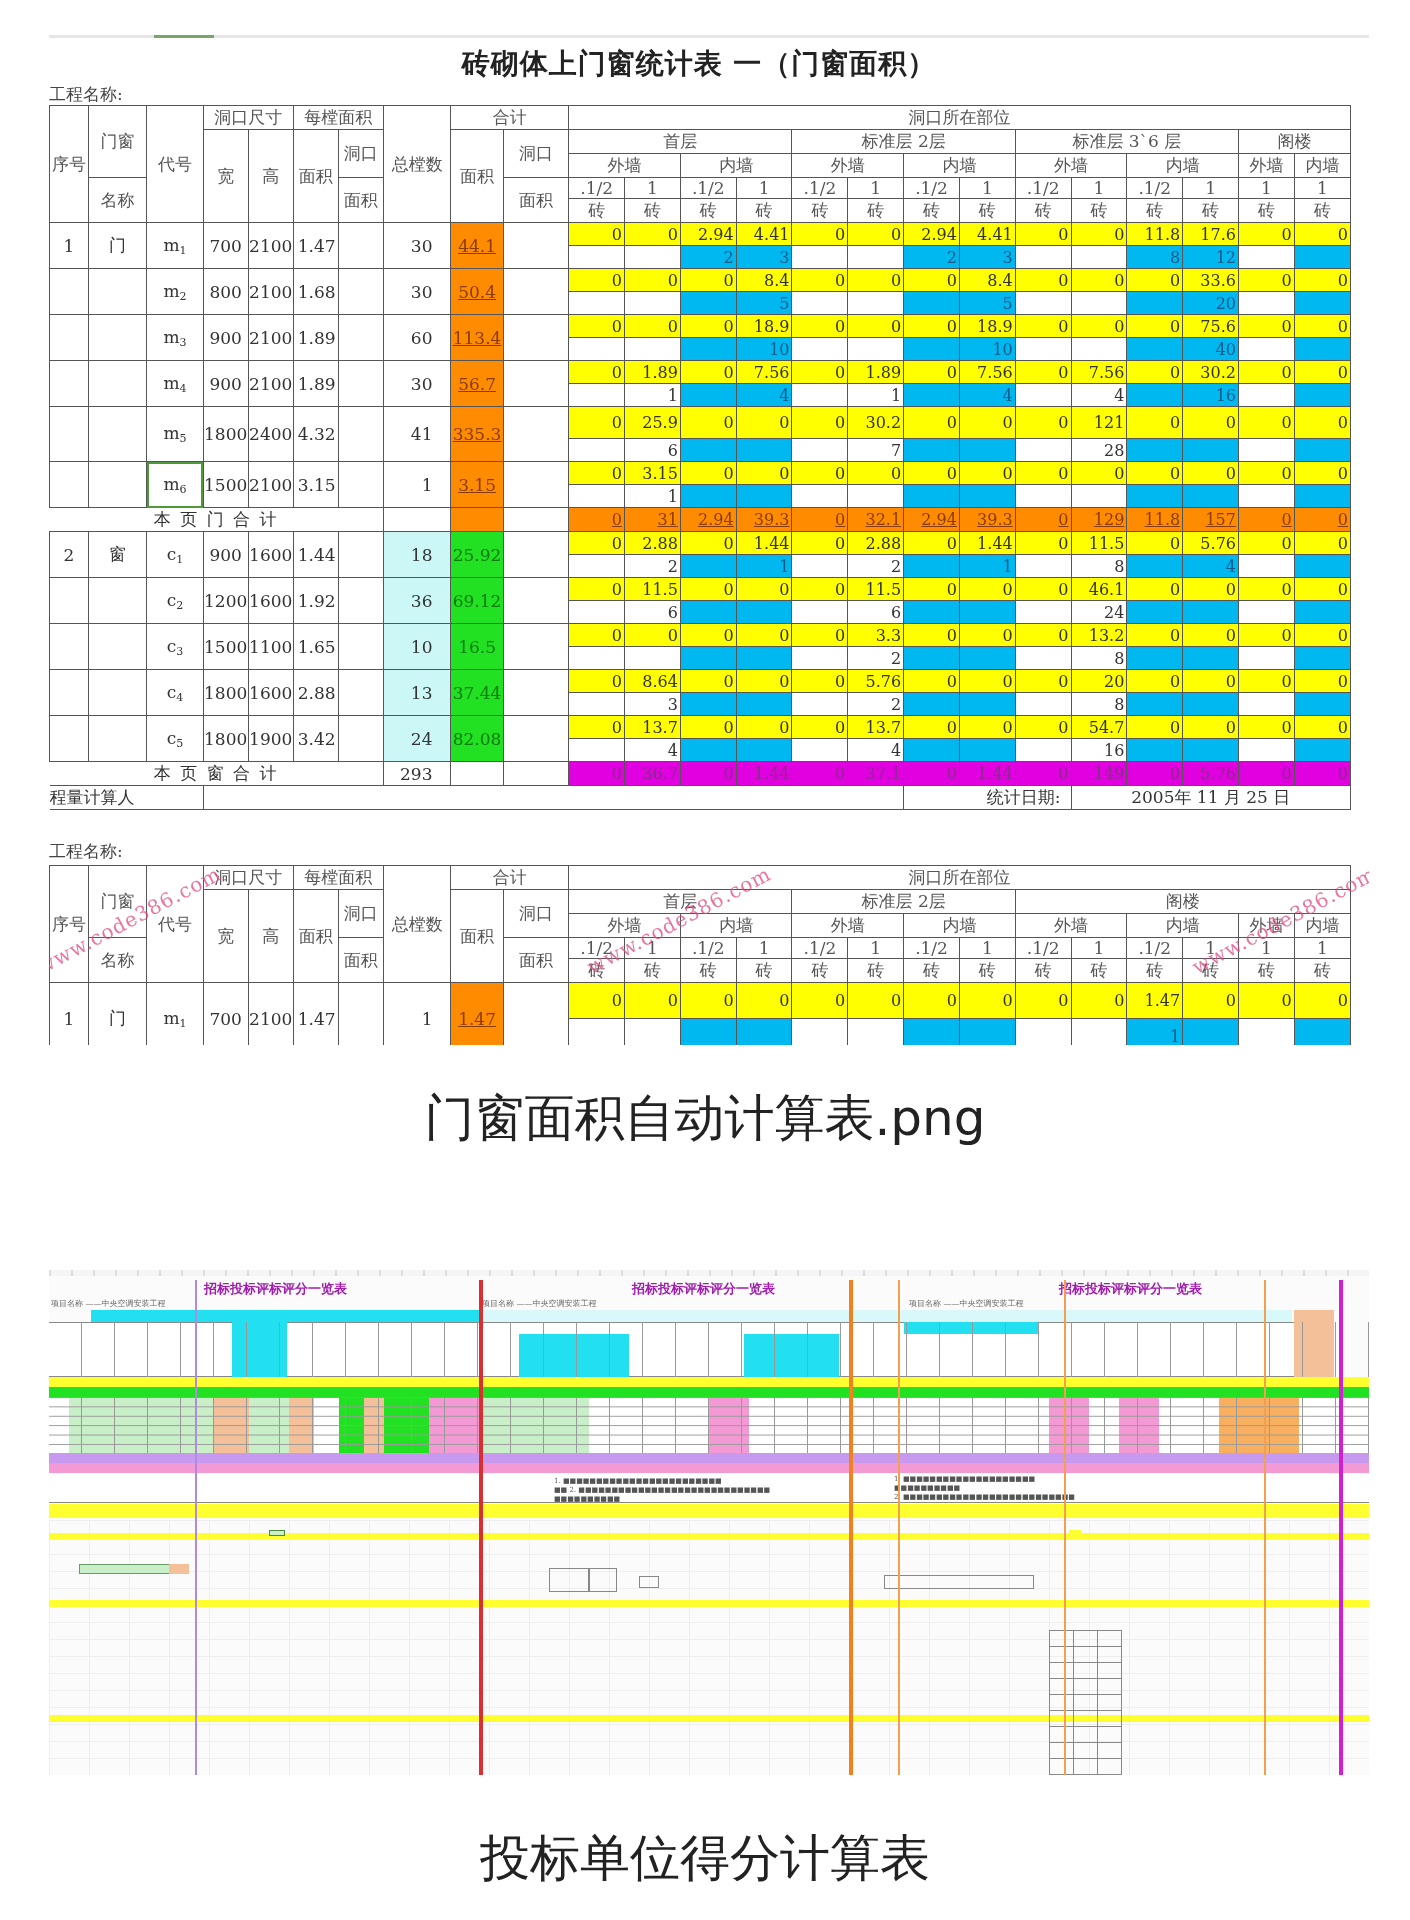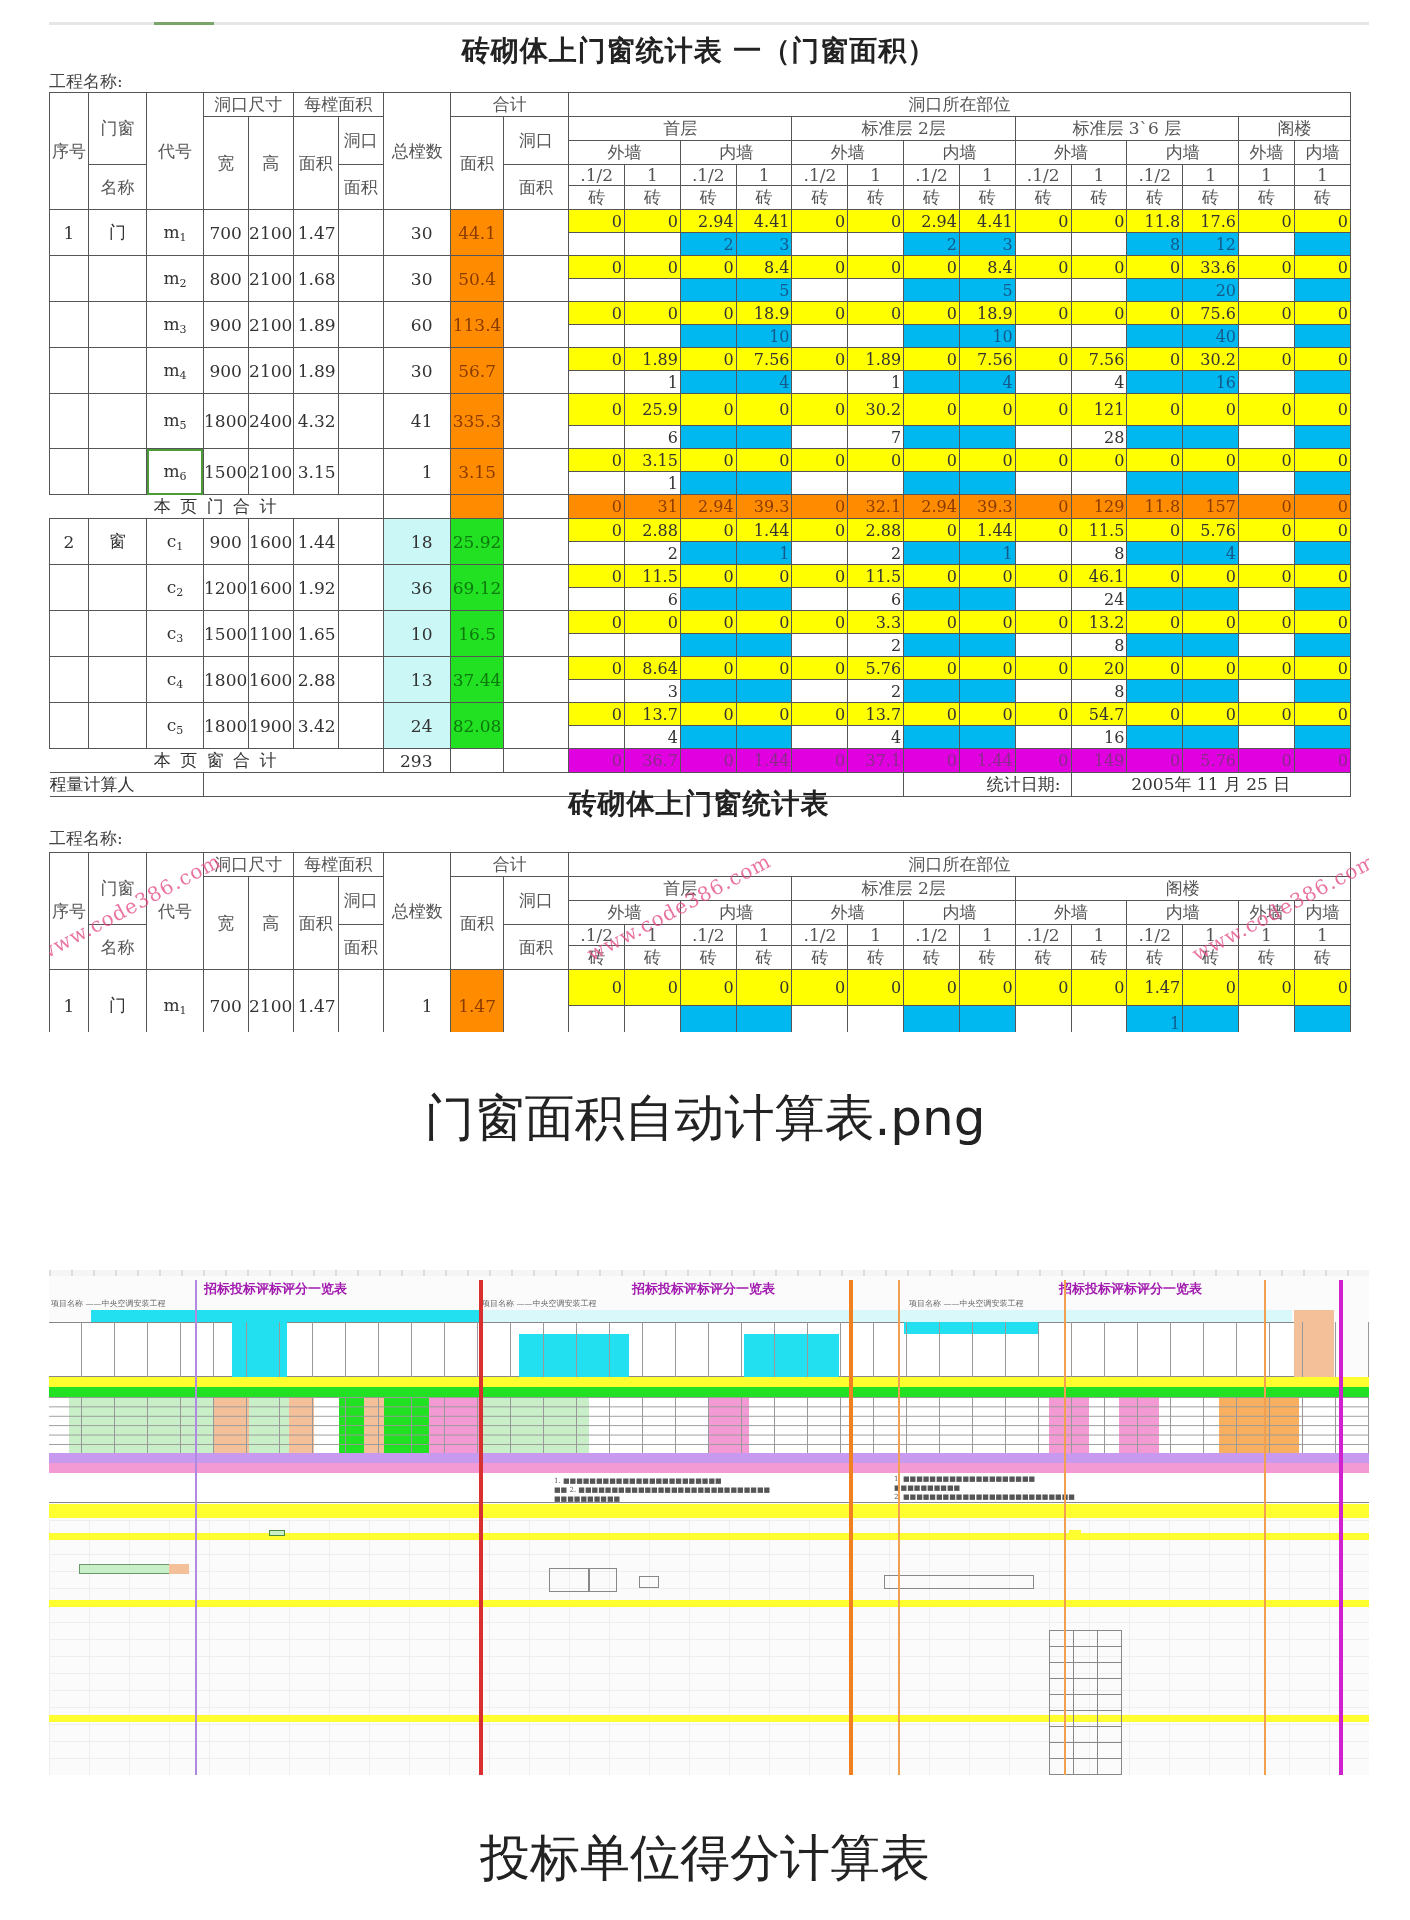--- a/index.html
+++ b/index.html
@@ -1,33 +1,33 @@
 <!DOCTYPE html>
 <html><head>
 <meta charset="utf-8">
 <style>
   * { box-sizing: border-box; margin: 0; padding: 0; }
   html, body { width: 1410px; height: 1920px; background: #ffffff; overflow: hidden; }
   body { position: relative; font-family: "DejaVu Serif", "Liberation Serif", serif; color: #333; }
 
-  .sheet1 { position: absolute; left: 49px; top: 22px; width: 1320px; height: 1010px; overflow: hidden; background: #fff; }
+  .sheet1 { position: absolute; left: 49px; top: 35px; width: 1320px; height: 1010px; overflow: hidden; background: #fff; }
   .sheet1 .topline { position: absolute; left: 0; top: 0; width: 1320px; height: 3px; background: #e6e6e6; }
   .sheet1 .topline .sel { position: absolute; left: 105px; top: 0; width: 60px; height: 3px; background: #7aa56a; }
 
   .title { position: absolute; left: 0; width: 1300px; text-align: center; font-weight: bold; font-size: 28px; color: #222; letter-spacing: 1px; }
   .projname { position: absolute; left: 0; font-size: 17px; color: #444; }
 
   table.grid { position: absolute; left: 0; border-collapse: collapse; table-layout: fixed; font-size: 17px; color: #333; }
   table.grid td { border: 1px solid #555; text-align: center; vertical-align: middle; padding: 0; overflow: hidden; white-space: nowrap; }
   table.grid td.num { text-align: right; padding-right: 2px; font-size: 16px; }
   table.grid td.l { text-align: right; padding-right: 18px; }
   .hdr td { font-size: 17px; color: #555; }
   .y { background: #ffff00; }
   .b { background: #00b8f0; color: #135a8a; }
-  .o { background: #ff8c00; color: #8a3b00; }
+  .o { background: #ff8c00; color: #8a3b00; text-decoration: underline; }
   .g { background: #22e022; color: #0d7a0d; }
   .lb { background: #ccf7f7; }
   .m { background: #e000e0; color: #8a2a8a; }
   .sel-cell { outline: 2px solid #4c9a3a; outline-offset: -2px; }
   .sub { font-size: 11px; vertical-align: -3px; }
 
   .caption { position: absolute; left: 0; width: 1410px; text-align: center; font-family: "DejaVu Sans", "Liberation Sans", sans-serif; font-size: 50px; color: #222; }
 
   .watermark { position: absolute; font-family: "DejaVu Serif", serif; font-size: 20px; color: rgba(225,70,130,0.75); transform: rotate(-28deg); transform-origin: left bottom; white-space: nowrap; letter-spacing: 1px; }
 
@@ -655,21 +655,20 @@
         </tr>
         <tr>
           <td style="text-align: left; border-left: none; height: 22px;" colspan="3">程量计算人</td>
           <td style="border-right:none;" colspan="13"></td>
           <td style="text-align:right;padding-right:10px;" colspan="3">统计日期:</td>
           <td colspan="5">2005年  11    月  25    日</td>
         </tr>
       </tbody>
   </table>
 
-  <div class="title" style="top:763px;">砖砌体上门窗统计表</div>
   <div class="projname" style="top:805px;">工程名称:</div>
 
   <table class="grid" id="t2" style="top:830px; width:1302px;">
     <colgroup id="t2cols">
         <col style="width:38px">
         <col style="width:57px">
         <col style="width:55px">
         <col style="width:44px">
         <col style="width:44px">
         <col style="width:44px">

